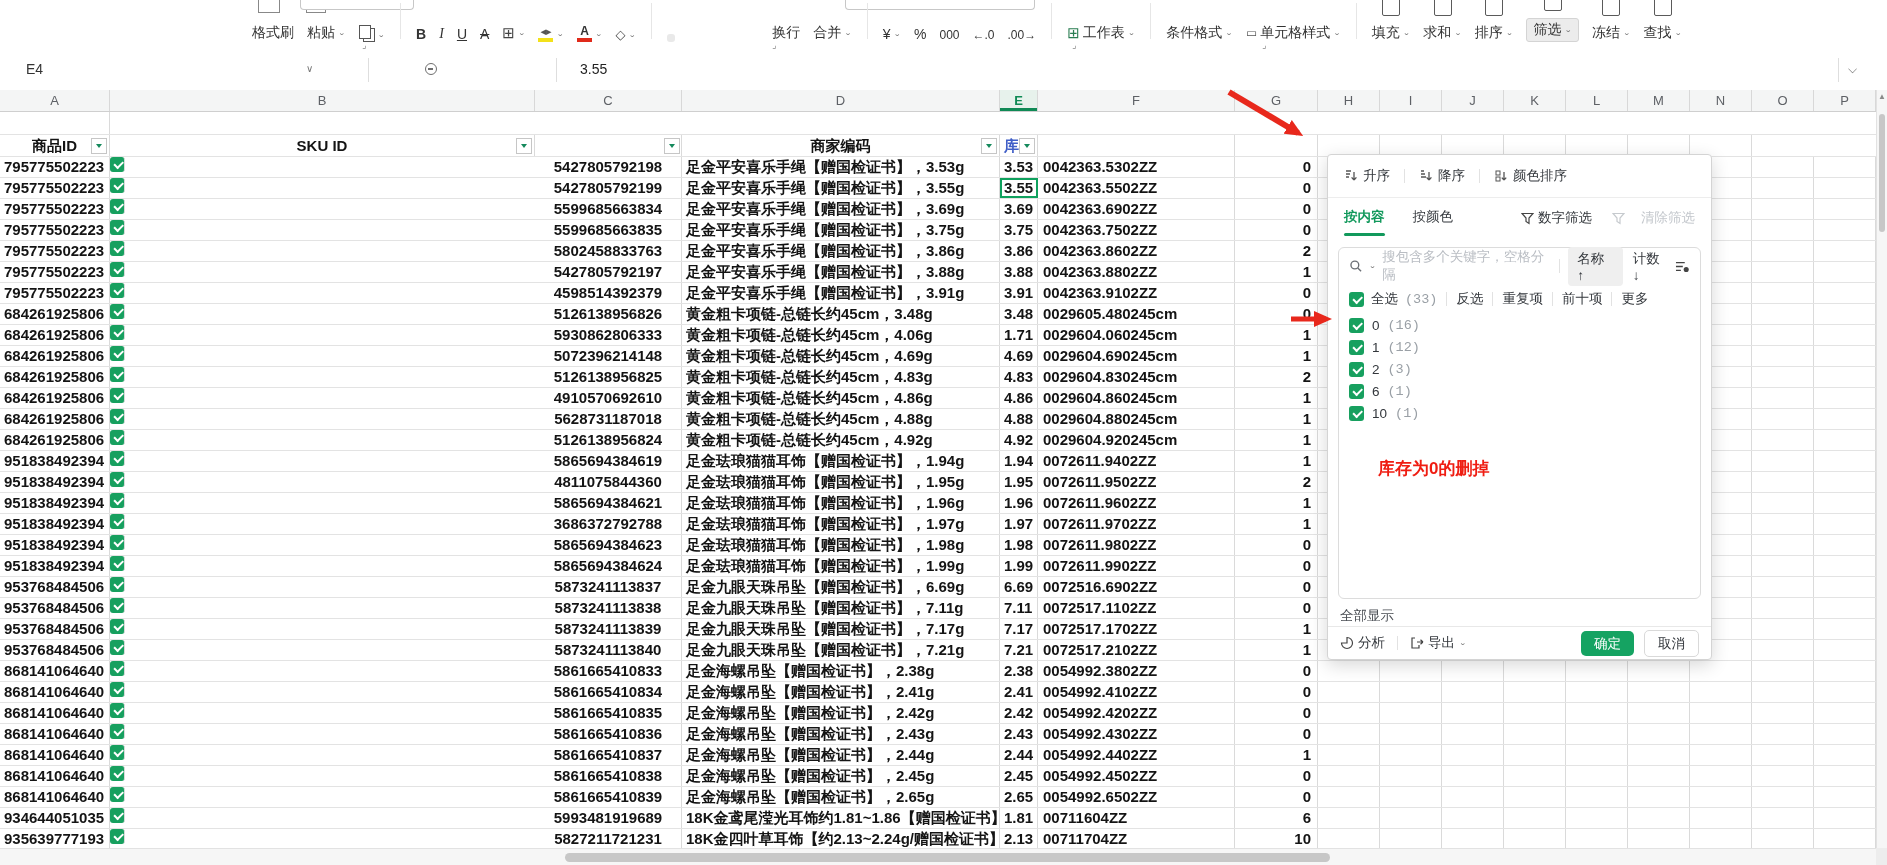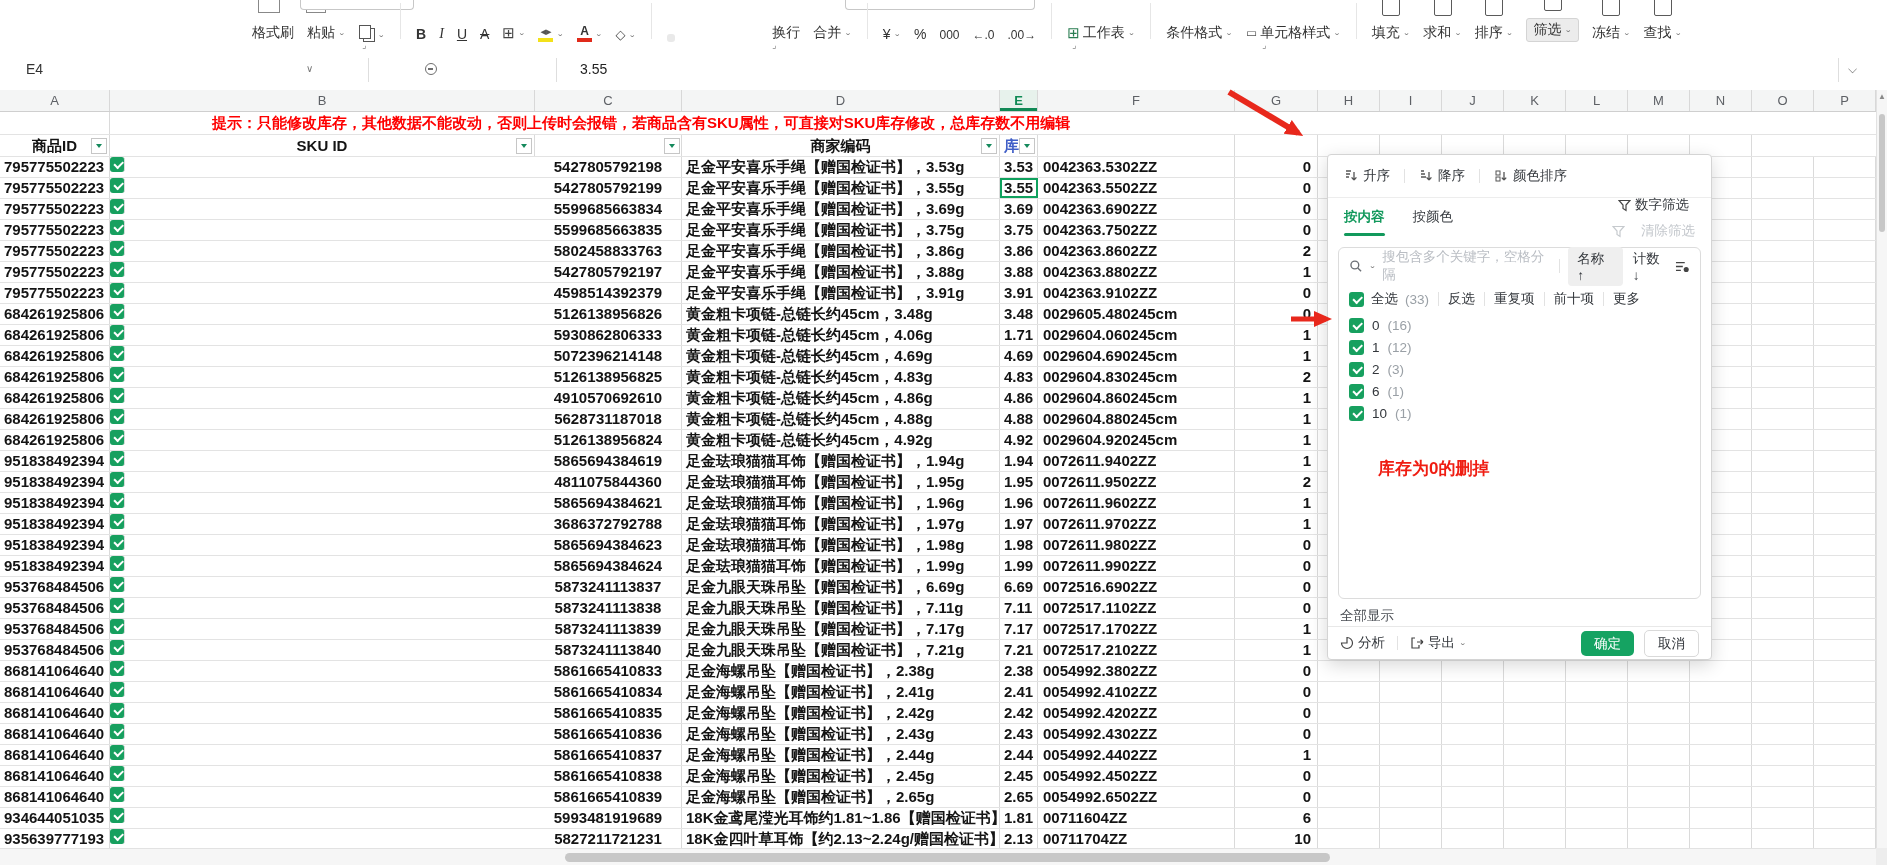--- a/index.html
+++ b/index.html
@@ -77,30 +77,30 @@
   .fpanel{position:absolute;left:1327px;top:154px;width:385px;height:506px;background:#fff;z-index:6;
           border:1px solid #d4d4d4;border-radius:4px;box-shadow:0 5px 18px rgba(0,0,0,.16);box-sizing:border-box;font-size:13.5px;color:#33373c;}
   .fp-sort{height:42px;display:flex;align-items:center;padding:0 16px;gap:12px;border-bottom:1px solid #ededed;}
   .fp-sort .it{display:flex;align-items:center;gap:5px;}
   .fp-vd{width:1px;height:14px;background:#e2e2e2;margin:0 2px;}
   .fp-tabs{height:40px;display:flex;align-items:center;padding:0 16px;}
   .tab{position:relative;padding-bottom:2px;}
   .tab.on{color:#12995c;font-weight:700;}
   .tab.on:after{content:"";position:absolute;left:0;right:0;bottom:-8px;height:3px;background:#12995c;border-radius:2px;}
   .tab2{margin-left:28px;}
-  .fp-actions{margin-left:auto;display:flex;align-items:center;gap:4px;flex-direction:column;}
+  .fp-actions{margin-left:auto;display:flex;align-items:center;gap:4px;}
   .fp-act{display:flex;align-items:center;gap:4px;}
   .fp-act.dis{color:#c3c7cc;gap:16px;}
   .fp-list{position:absolute;left:10px;right:10px;top:92px;height:352px;border:1px solid #dcdcdc;border-radius:6px;box-sizing:border-box;}
   .fp-search{height:36px;display:flex;align-items:center;padding:0 10px;gap:6px;}
   .ph{color:#b9bdc3;}
   .pill{background:#efefef;border-radius:4px;padding:3px 9px;color:#33373c;}
   .csort{margin-left:4px;}
   .fp-selall{display:flex;align-items:center;gap:7px;padding:2px 10px;height:26px;}
-  .gray{color:#9aa0a6;}
+  .gray{color:#9aa0a6;font-family:Liberation Mono, monospace;}
   .cb{width:15px;height:15px;background:#17a05f;border-radius:3px;position:relative;flex:0 0 auto;}
   .cb:after{content:"";position:absolute;left:3.5px;top:4px;width:7px;height:3.5px;border-left:2px solid #fff;border-bottom:2px solid #fff;transform:rotate(-45deg);}
   .fitem{display:flex;align-items:center;gap:8px;height:22px;padding:0 10px;}
   .rednote{position:absolute;left:50px;top:302px;font-size:17px;font-weight:bold;color:#ef1d12;}
   .fp-showall{position:absolute;left:12px;top:452px;color:#4a4e54;}
   .fp-bottom{position:absolute;left:0;right:0;bottom:0;height:33px;border-top:1px solid #e8e8e8;
              display:flex;align-items:center;padding:0 12px;gap:10px;box-sizing:border-box;}
   .btn{height:25px;line-height:25px;padding:0 13px;border-radius:5px;font-size:13.5px;}
   .btn.ok{background:#15a362;color:#fff;margin-left:auto;}
   .btn.cancel{background:#fff;border:1px solid #d9d9d9;color:#33373c;}
@@ -279,21 +279,20 @@
         <span class="c"></span>
       <span class="c"></span>
         <span class="c"></span>
         <span class="c"></span>
         <span class="c"></span>
       <span class="c"></span>
         <span class="c"></span>
         <span class="c"></span>
         <span class="c"></span>
         <span class="c"></span>
-      <span class="tiptext">提示：只能修改库存，其他数据不能改动，否则上传时会报错，若商品含有SKU属性，可直接对SKU库存修改，总库存数不用编辑</span>
     </div>
 
     <div class="grow hdrrow">
       <span class="c hc"><span>商品ID</span>
         <span class="farrow">
             <span class="tri"></span>
           </span></span>
       <span class="c hc"><span>SKU ID</span>
         <span class="farrow">
             <span class="tri"></span>

